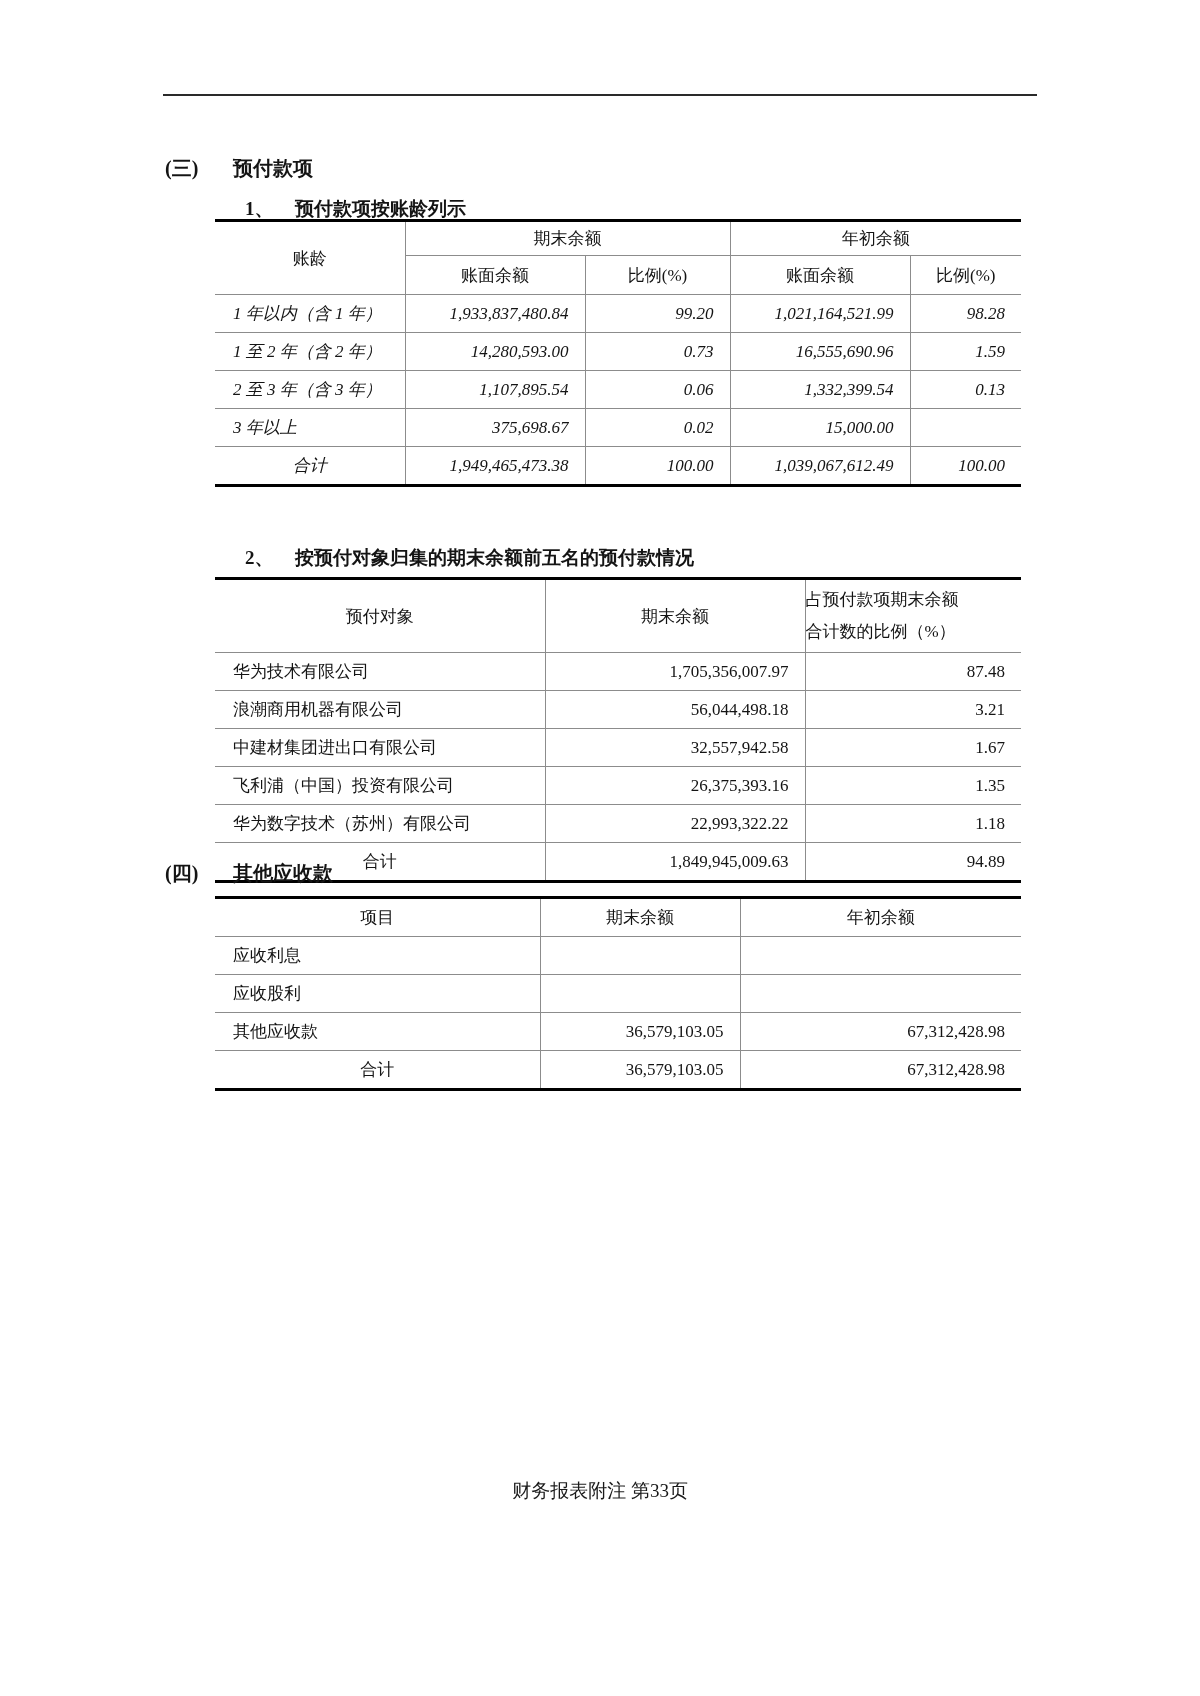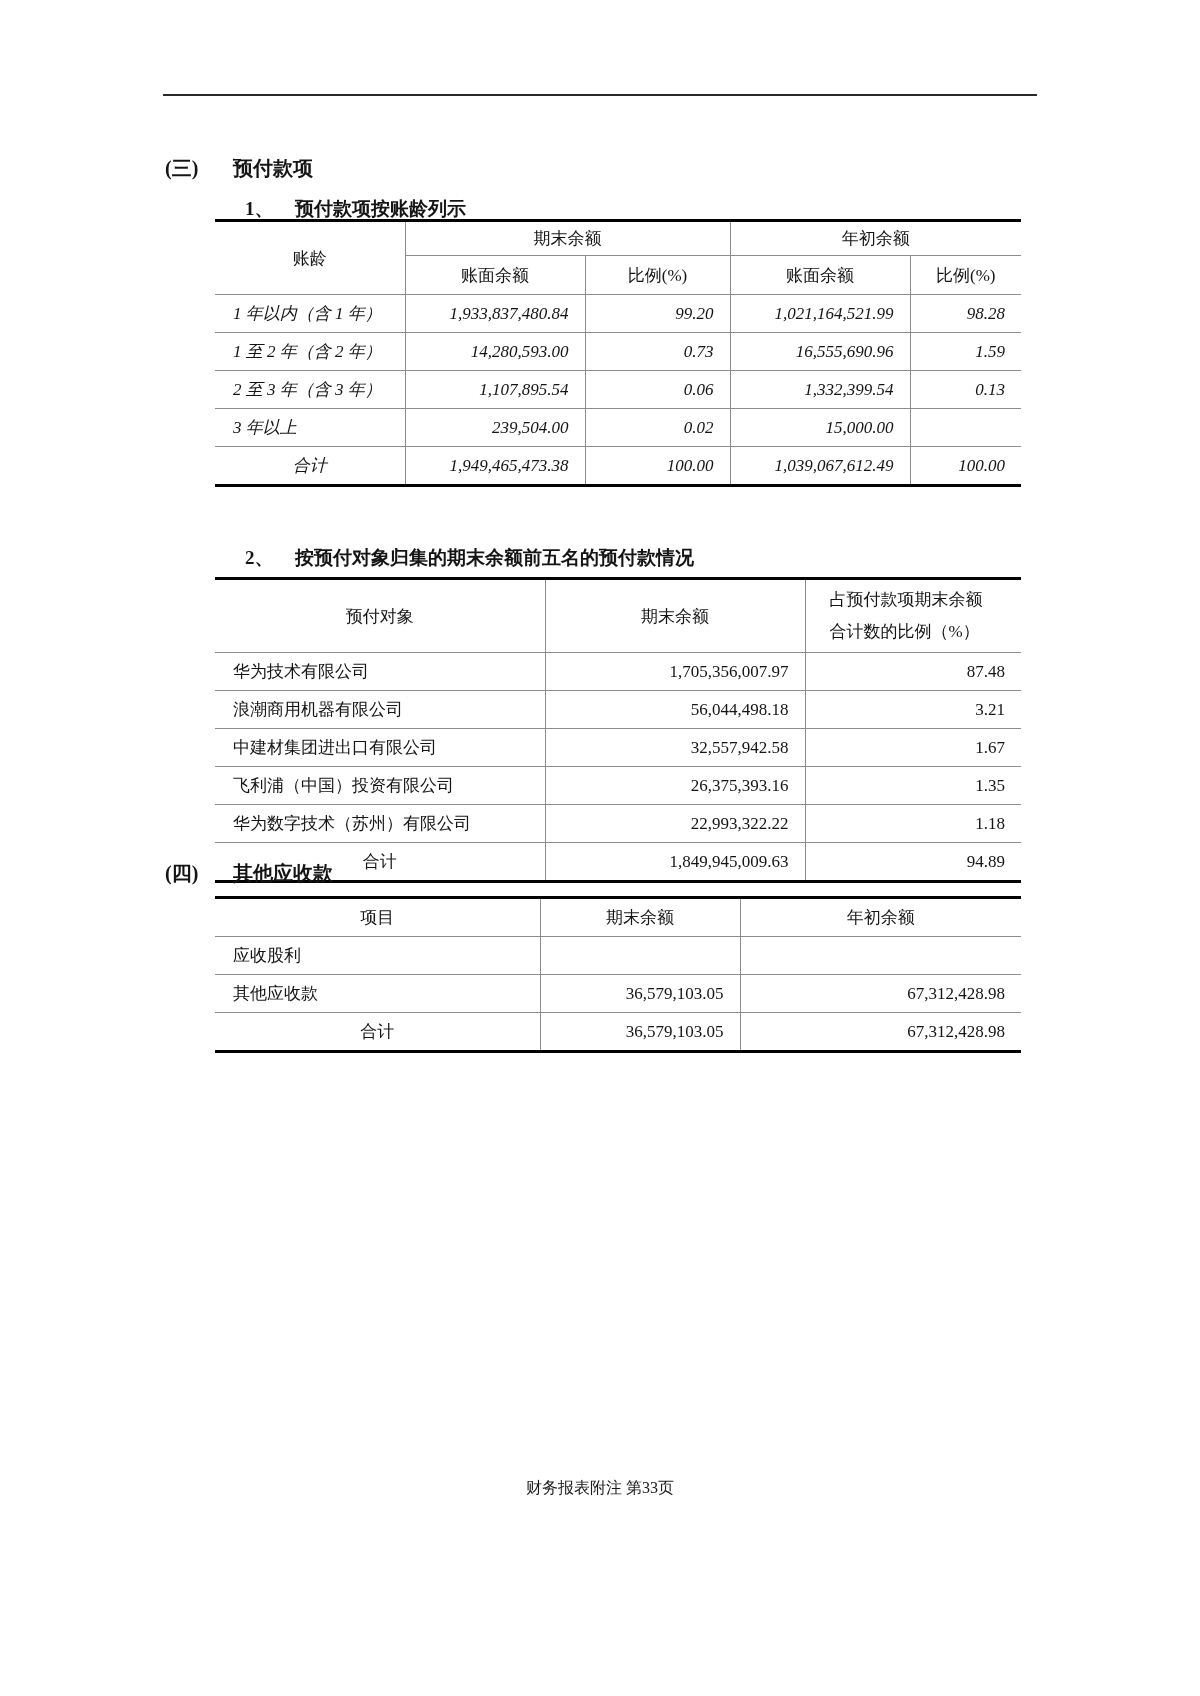--- a/index.html
+++ b/index.html
@@ -49,30 +49,30 @@
   .tbl .bl { border-left:1px solid #8c8c8c; }
   .tbl td.lbl { text-align:left; padding-left:18px; }
   .tbl td.ctr { text-align:center; }
   .tbl td.num { text-align:right; padding-right:16px; }
   .t1 tr.hA th { height:33px; }
   .t1 tr.hB th { height:38px;margin-left:32px; }
   .t1 tbody td { height:37px;font-style:italic; }
   .t2 thead th { height:72px; }
   .t2 tbody td { height:37px; }
   .t2 th.pct-head {
-    text-align:left; padding-left:24px;
+    text-align:left; padding-left:0;
     line-height:1.9; white-space:normal;
   }
   .t2 th.pct-head span { display:block; }
   .t3 thead th { height:37px; }
   .t3 tbody td { height:37px; }
 
   .footer {
     position:absolute; left:165px; top:1478px; width:870px;
-    text-align:center; font-size:16px; color:#1a1a1a;
+    text-align:center; font-size:19px; color:#1a1a1a;
   }
 </style>
 </head>
 <body>
 
 <div class="page">
 
   <div class="top-rule"></div>
 
   <div class="sec-heading" style="top:155px;">
@@ -123,21 +123,21 @@
       </tr>
       <tr>
         <td class="lbl">2 至 3 年（含 3 年）</td>
         <td class="bl num">1,107,895.54</td>
         <td class="bl num">0.06</td>
         <td class="bl num">1,332,399.54</td>
         <td class="bl num">0.13</td>
       </tr>
       <tr>
         <td class="lbl">3 年以上</td>
-        <td class="bl num">239,504.00</td>
+        <td class="bl num">375,698.67</td>
         <td class="bl num">0.02</td>
         <td class="bl num">15,000.00</td>
         <td class="bl num"></td>
       </tr>
       <tr>
         <td class="ctr">合计</td>
         <td class="bl num">1,949,465,473.38</td>
         <td class="bl num">100.00</td>
         <td class="bl num">1,039,067,612.49</td>
         <td class="bl num">100.00</td>
@@ -213,20 +213,25 @@
     </colgroup>
     <thead>
       <tr>
         <th>项目</th>
         <th class="bl">期末余额</th>
         <th class="bl">年初余额</th>
       </tr>
     </thead>
     <tbody>
       <tr>
+        <td class="lbl">应收利息</td>
+        <td class="bl num"></td>
+        <td class="bl num"></td>
+      </tr>
+      <tr>
         <td class="lbl">应收股利</td>
         <td class="bl num"></td>
         <td class="bl num"></td>
       </tr>
       <tr>
         <td class="lbl">其他应收款</td>
         <td class="bl num">36,579,103.05</td>
         <td class="bl num">67,312,428.98</td>
       </tr>
       <tr>

